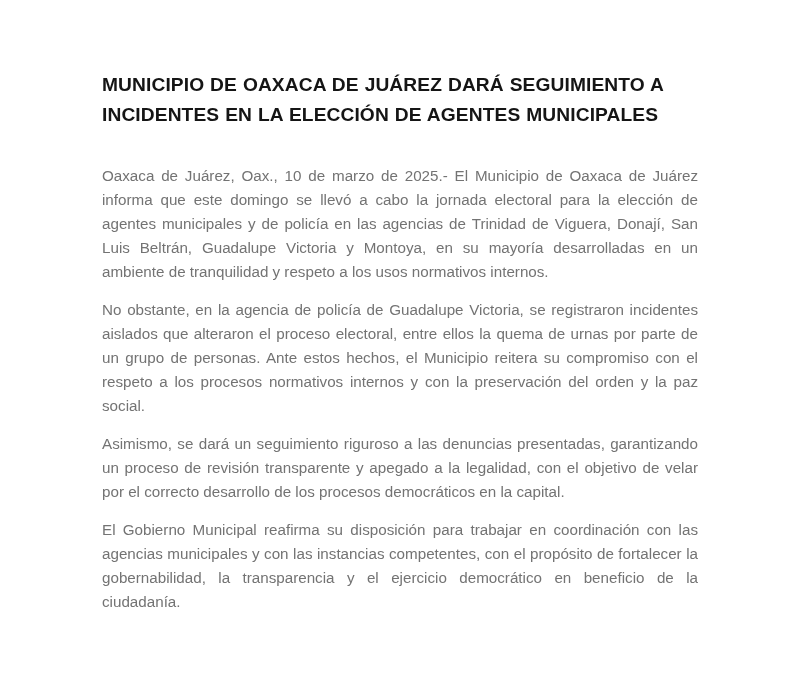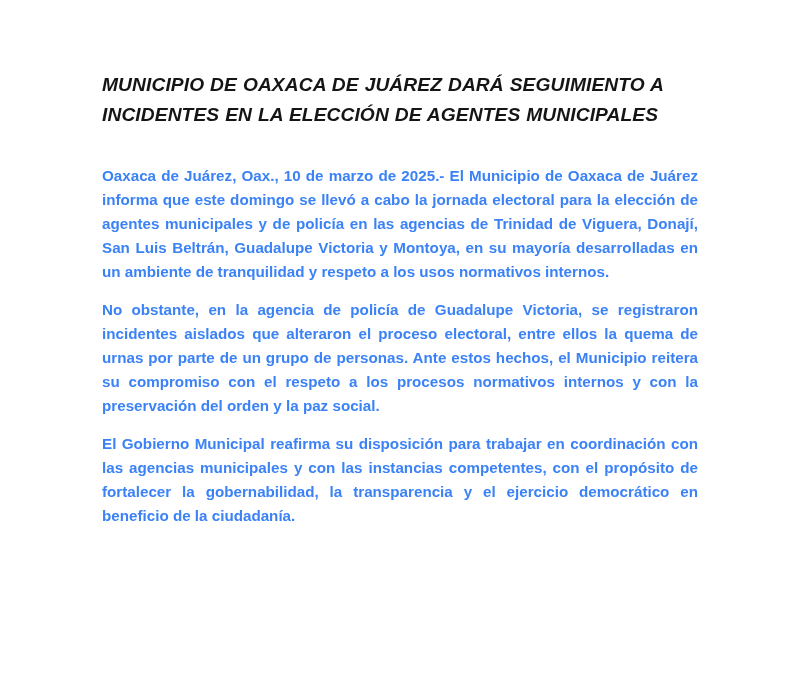--- a/index.html
+++ b/index.html
@@ -34,47 +34,47 @@
     margin: 0;
     padding-top: 70px;
     font-size: 19.2px;
     line-height: 30px;
     font-weight: 700;
     letter-spacing: 0.1px;
     text-align: left;
     text-transform: none;
     color: #151515;
     word-spacing: 0.5px;
-    font-style: italic;
   }
   .body-block {
     margin-top: 34px;
   }
   .para {
     margin: 0 0 14px 0;
     font-size: 15.2px;
     line-height: 24px;
-    font-weight: 700;
+    font-weight: 400;
     text-align: justify;
     text-justify: inter-word;
-    color: #3b82f6;
+    color: #737373;
     hyphens: none;
   }
   .para:last-child {
     margin-bottom: 11px;
   }
 </style>
 </head>
 <body>
 
 <div class="page">
   <div class="content">
 
     <h1 class="doc-title">MUNICIPIO DE OAXACA DE JUÁREZ DARÁ SEGUIMIENTO A INCIDENTES EN LA ELECCIÓN DE AGENTES MUNICIPALES</h1>
 
     <div class="body-block">
       <p class="para">Oaxaca de Juárez, Oax., 10 de marzo de 2025.- El Municipio de Oaxaca de Juárez informa que este domingo se llevó a cabo la jornada electoral para la elección de agentes municipales y de policía en las agencias de Trinidad de Viguera, Donají, San Luis Beltrán, Guadalupe Victoria y Montoya, en su mayoría desarrolladas en un ambiente de tranquilidad y respeto a los usos normativos internos.</p>
       <p class="para">No obstante, en la agencia de policía de Guadalupe Victoria, se registraron incidentes aislados que alteraron el proceso electoral, entre ellos la quema de urnas por parte de un grupo de personas. Ante estos hechos, el Municipio reitera su compromiso con el respeto a los procesos normativos internos y con la preservación del orden y la paz social.</p>
+      <p class="para">Asimismo, se dará un seguimiento riguroso a las denuncias presentadas, garantizando un proceso de revisión transparente y apegado a la legalidad, con el objetivo de velar por el correcto desarrollo de los procesos democráticos en la capital.</p>
       <p class="para">El Gobierno Municipal reafirma su disposición para trabajar en coordinación con las agencias municipales y con las instancias competentes, con el propósito de fortalecer la gobernabilidad, la transparencia y el ejercicio democrático en beneficio de la ciudadanía.</p>
     </div>
 
   </div>
 </div>
 
 </body></html>

